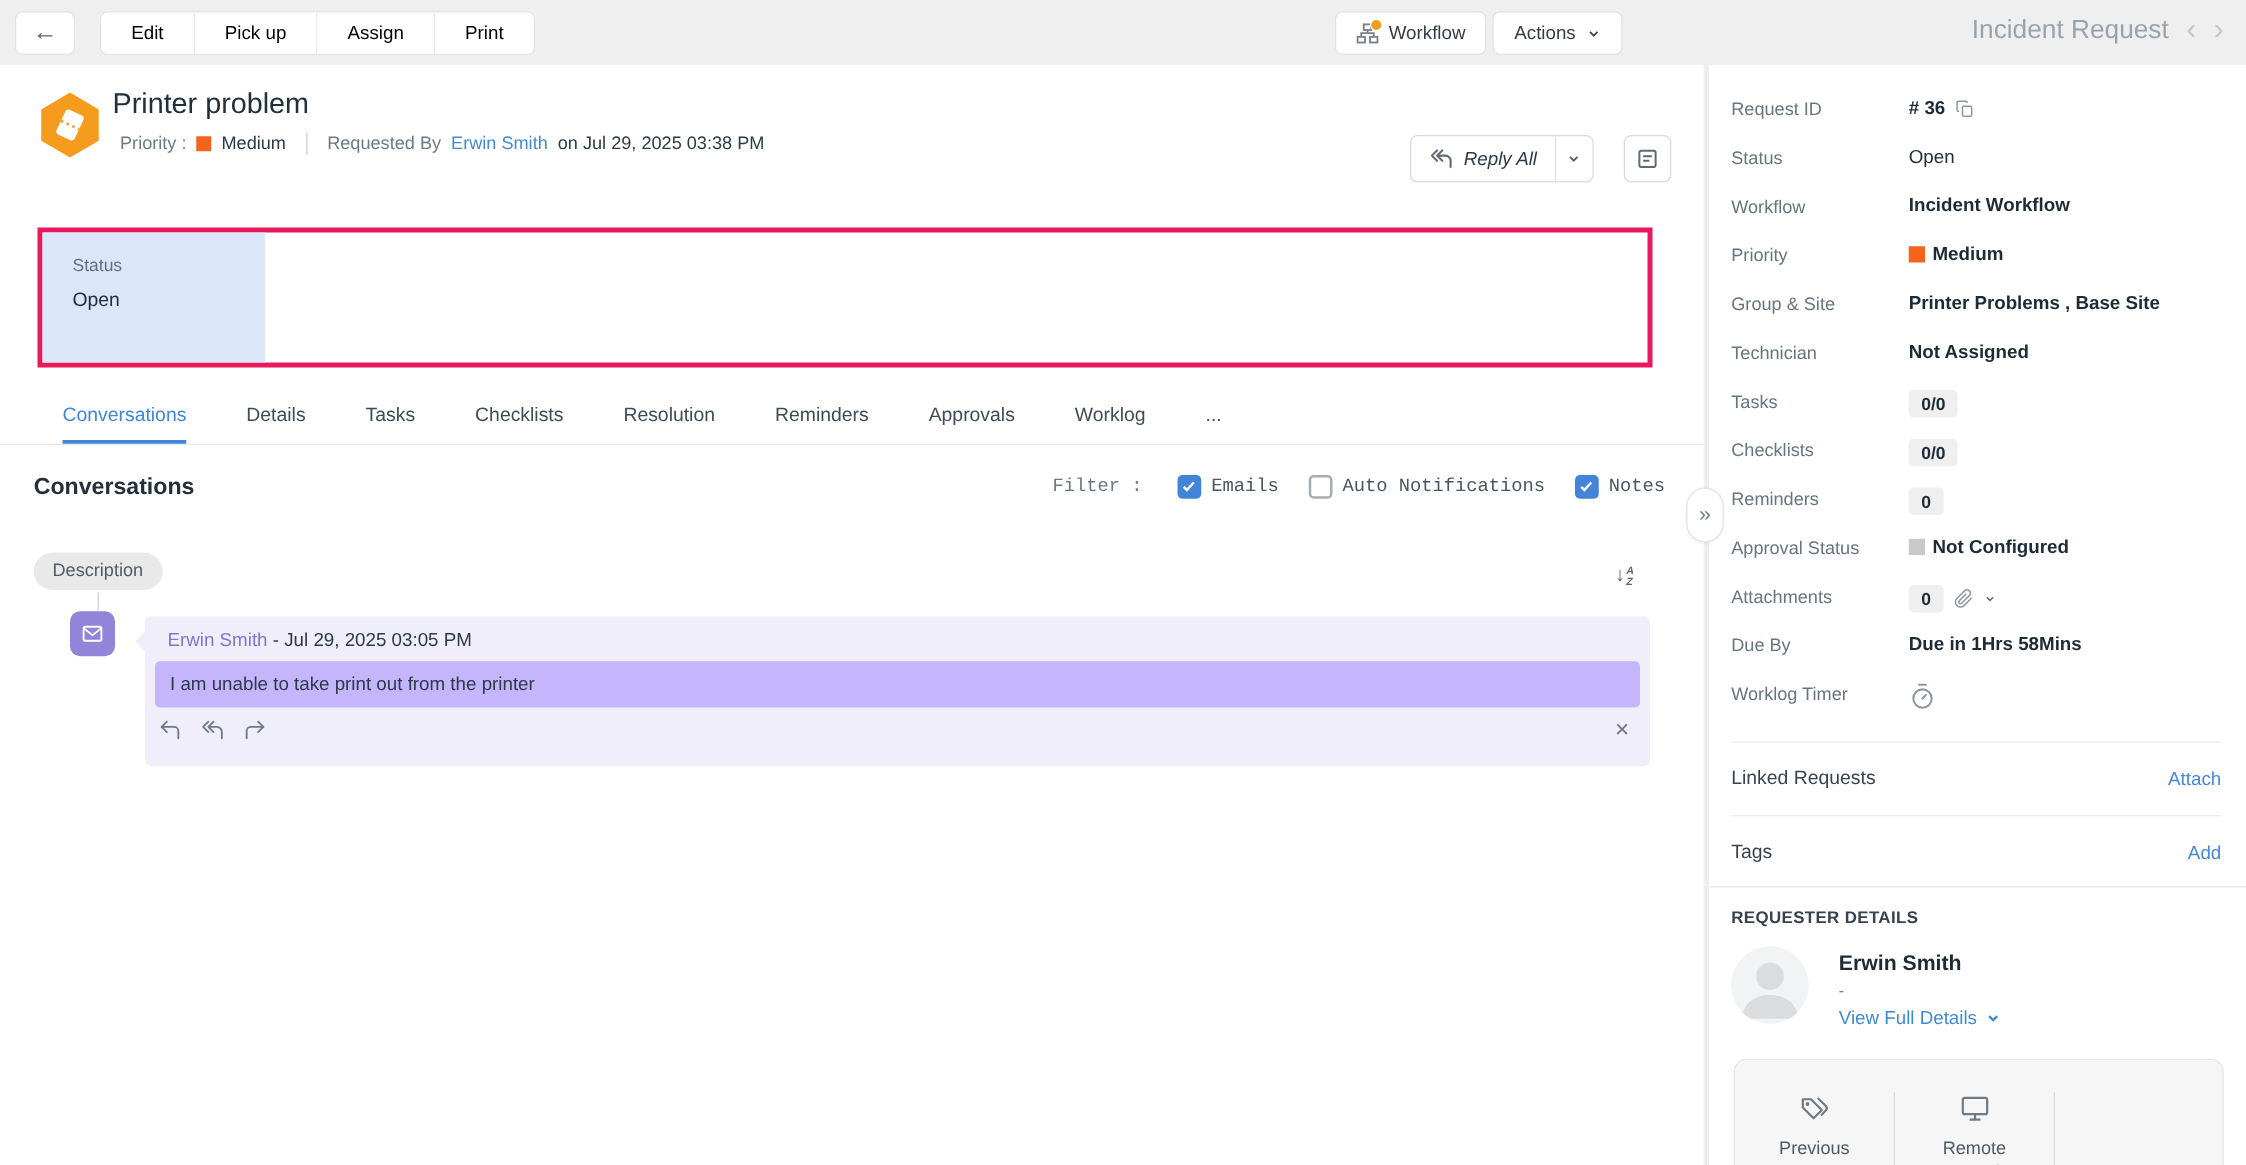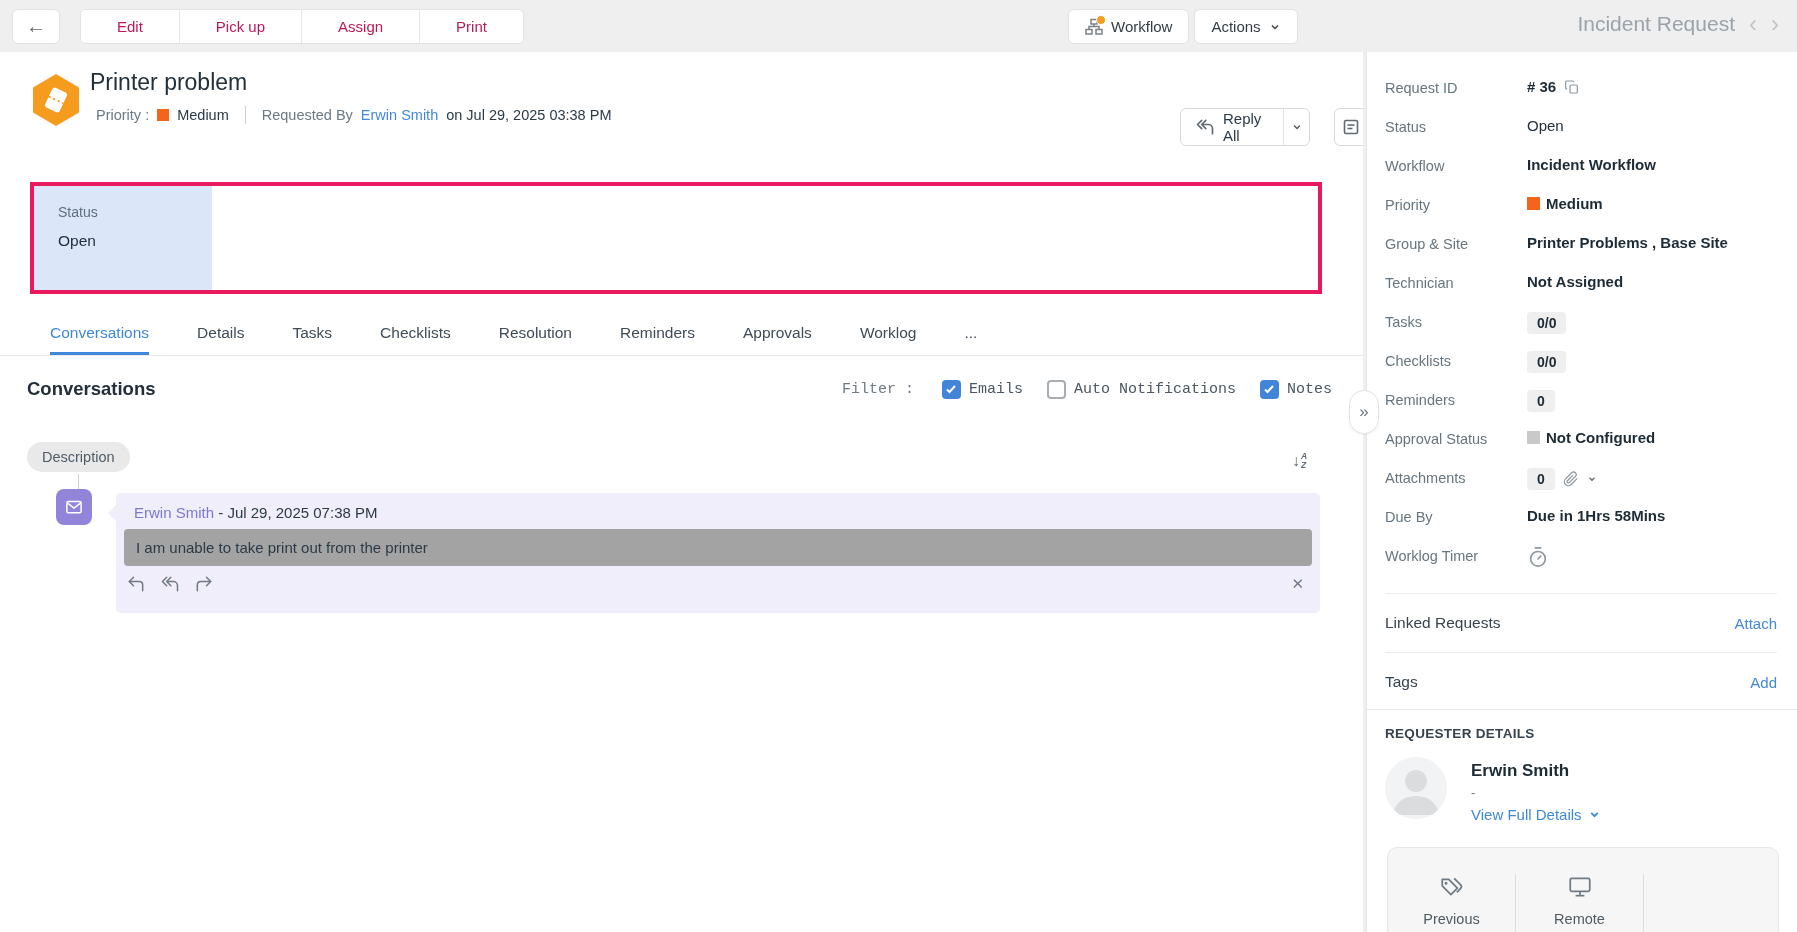--- a/index.html
+++ b/index.html
@@ -4,21 +4,21 @@
 <style>
   * { margin:0; padding:0; box-sizing:border-box; }
   html,body { width:1797px; height:932px; overflow:hidden; }
   body { font-family:"Liberation Sans","DejaVu Sans",sans-serif; background:#efefef; color:#222f3a; position:relative; }
   .icon svg { display:block; }
 
   
   .topbar { position:absolute; left:0; top:0; width:1797px; height:52px; background:#efefef; }
   .back-btn { position:absolute; left:12px; top:9px; width:48px; height:35px; background:#fff; border:1px solid #e2e2e2; border-radius:6px; display:flex; align-items:center; justify-content:center; font-size:20px; color:#666; cursor:pointer; }
   .seg-group { position:absolute; left:80px; top:9px; height:35px; display:flex; background:#fff; border:1px solid #e2e2e2; border-radius:6px; overflow:hidden; }
-  .seg-btn { padding:0 36px; display:flex; align-items:center; font-size:15px; color:#be185d; border-right:1px solid #e6e6e6; cursor:pointer; background:#fff; }
+  .seg-btn { padding:0 24px; display:flex; align-items:center; font-size:15px; color:#000000; border-right:1px solid #e6e6e6; cursor:pointer; background:#fff; }
   .seg-btn:last-child { border-right:none; }
   .top-right-group { position:absolute; left:1068px; top:9px; display:flex; gap:5px; }
   .top-btn { height:35px; background:#fff; border:1px solid #e2e2e2; border-radius:6px; display:flex; align-items:center; gap:8px; padding:0 16px; font-size:15px; color:#333c44; cursor:pointer; position:relative; }
   .wf-icon { position:relative; width:18px; height:18px; color:#7a838b; }
   .wf-badge { position:absolute; right:-3px; top:-3px; width:10px; height:10px; border-radius:50%; background:#f59b1e; border:1px solid #fff; }
   .page-title-wrap { position:absolute; right:18px; top:12px; display:flex; align-items:flex-start; gap:14px; }
   .page-title { font-size:21px; color:#9aa3ac; }
   .nav-chev { font-size:24px; color:#bfc6cb; line-height:1; cursor:pointer; }
 
   
@@ -26,21 +26,21 @@
 
   .hex-icon { position:absolute; left:30px; top:20px; }
   .req-title { position:absolute; left:90px; top:17px; font-size:23px; font-weight:500; color:#21303c; }
   .meta-row { position:absolute; left:96px; top:54px; display:flex; align-items:center; gap:8px; font-size:14.5px; }
   .meta-label { color:#6b7a86; }
   .prio-square { width:12px; height:12px; background:#f4641d; display:inline-block; }
   .meta-strong { color:#2b3a47; font-weight:500; }
   .meta-sep { width:1px; height:18px; background:#ccd1d5; margin:0 8px; }
   .link-blue { color:#4489d8; cursor:pointer; }
 
-  .reply-group { position:absolute; left:1180px; top:56px; display:flex; gap:24px; }
+  .reply-group { position:absolute; left:1128px; top:56px; display:flex; gap:24px;font-style:italic; }
   .reply-btn { height:38px; background:#fff; border:1px solid #d9d9d9; border-radius:6px; display:flex; align-items:center; overflow:hidden; }
   .reply-main { display:flex; align-items:center; gap:8px; padding:0 14px; font-size:15px; color:#2b3a47; cursor:pointer; }
   .reply-caret { width:30px; height:100%; display:flex; align-items:center; justify-content:center; border-left:1px solid #e3e3e3; cursor:pointer; color:#555f68; }
   .note-btn { width:38px; height:38px; background:#fff; border:1px solid #d9d9d9; border-radius:6px; display:flex; align-items:center; justify-content:center; color:#5f6a73; cursor:pointer; }
 
   
   .status-box { position:absolute; left:30px; top:130px; width:1292px; height:112px; border:4px solid #e8195c; display:flex; }
   .status-left { width:178px; background:#dbe7f9; padding:18px 0 0 24px; }
   .status-label { font-size:14px; color:#5f6f7d; }
   .status-value { font-size:15.5px; color:#1d2b36; font-weight:500; margin-top:12px; }
@@ -74,21 +74,21 @@
   .mail-avatar { position:absolute; left:56px; top:437px; width:36px; height:36px; background:#9184d9; border-radius:8px; display:flex; align-items:center; justify-content:center; color:#fff; cursor:pointer; }
   .sort-wrap { position:absolute; left:1292px; top:400px; display:flex; align-items:center; color:#5f6b76; cursor:pointer; }
   .sort-arrow { font-size:16px; }
   .sort-az { display:flex; flex-direction:column; font-size:8.5px; font-weight:700; line-height:1.1; margin-left:1px; }
 
   .conv-card { position:absolute; left:116px; top:441px; width:1204px; height:120px; background:#f1eefb; border-radius:5px; }
   .conv-card::before { content:""; position:absolute; left:-8px; top:12px; border-top:8px solid transparent; border-bottom:8px solid transparent; border-right:8px solid #f1eefb; }
   .conv-head { padding:11px 16px 0 18px; font-size:15px; }
   .conv-sender { color:#7b79cf; cursor:pointer; }
   .conv-time { color:#2b3a47; }
-  .conv-body { margin:8px 8px 0 8px; background:#a3a3a3; border-radius:4px; padding:10px 12px; font-size:15px; color:#2b3a47; }
+  .conv-body { margin:8px 8px 0 8px; background:#c4b5fd; border-radius:4px; padding:10px 12px; font-size:15px; color:#2b3a47; }
   .conv-foot { display:flex; align-items:center; padding:8px 16px 0 10px; color:#6f7a84; }
   .foot-icon { margin-right:14px; cursor:pointer; }
   .conv-close { margin-left:auto; font-size:15px; cursor:pointer; }
 
   
   .sidebar { position:absolute; left:1366px; top:52px; width:431px; height:880px; background:#fff; border-left:1px solid #e4e7e9; padding:26px 20px 0 18px; overflow:hidden; }
   .f-row { display:flex; align-items:flex-start; height:39px; }
   .f-label { width:128px; flex:none; font-size:14.5px; color:#66757f; padding-top:2px; }
   .f-value { margin-left:14px; display:flex; align-items:center; gap:8px; font-size:15px; }
   .fv-strong { font-weight:700; color:#1d2b36; }
@@ -271,21 +271,21 @@
     <svg width="18" height="18" viewBox="0 0 24 24" fill="none" stroke="#fff" stroke-width="2">
       <rect x="2.5" y="4.5" width="19" height="15" rx="2"></rect>
         <polyline points="3 6.5 12 13.5 21 6.5"></polyline>
     </svg>
   </div>
 
   <div class="conv-card">
     <div class="conv-head">
       <span class="conv-sender">Erwin Smith</span>
       <span class="conv-time"> <span>-</span>
-      <span>Jul 29, 2025 07:38 PM</span></span>
+      <span>Jul 29, 2025 03:05 PM</span></span>
     </div>
     <div class="conv-body">I am unable to take print out from the printer</div>
     <div class="conv-foot">
       <span class="icon foot-icon">
         <svg width="20" height="20" viewBox="0 0 24 24" fill="none" stroke="currentColor" stroke-width="1.8" stroke-linecap="round" stroke-linejoin="round">
             <polyline points="9 14 4 9 9 4"></polyline>
             <path d="M20 20v-7a4 4 0 0 0-4-4H4"></path>
           </svg>
       </span>
       <span class="icon foot-icon">

